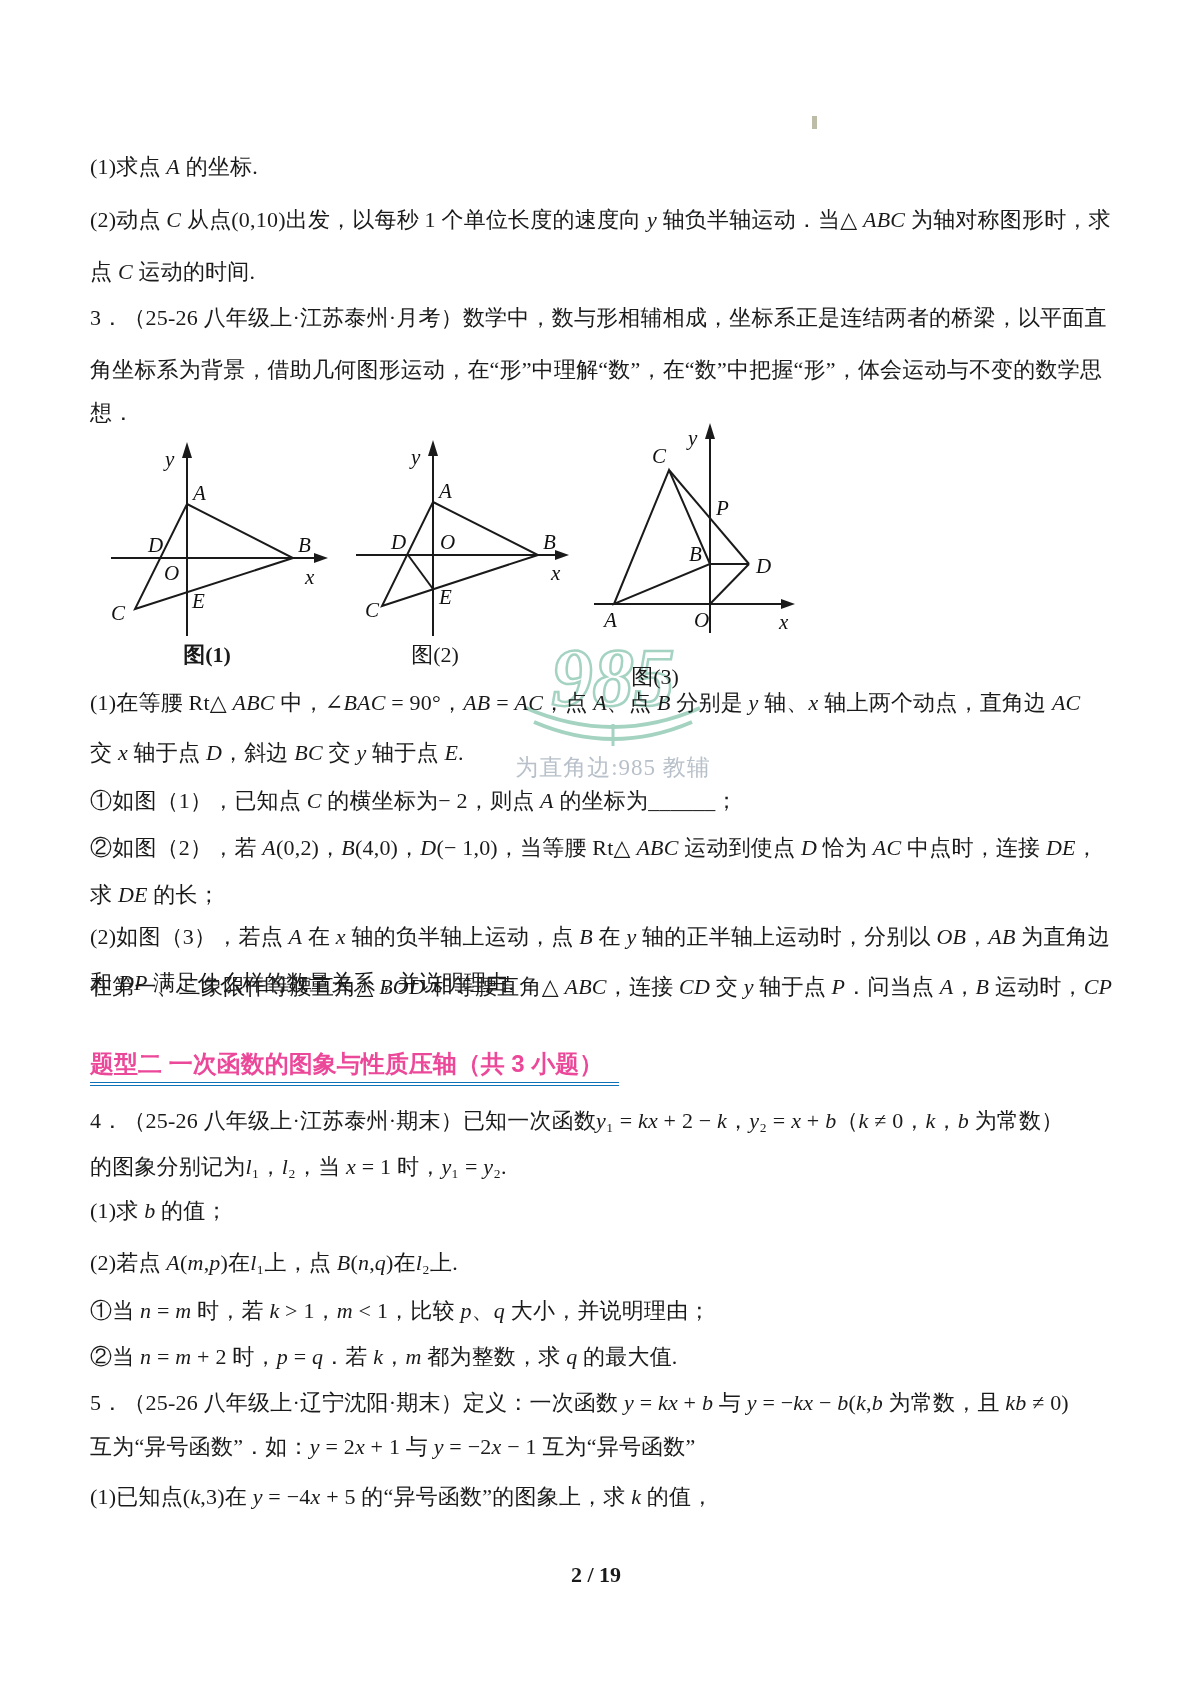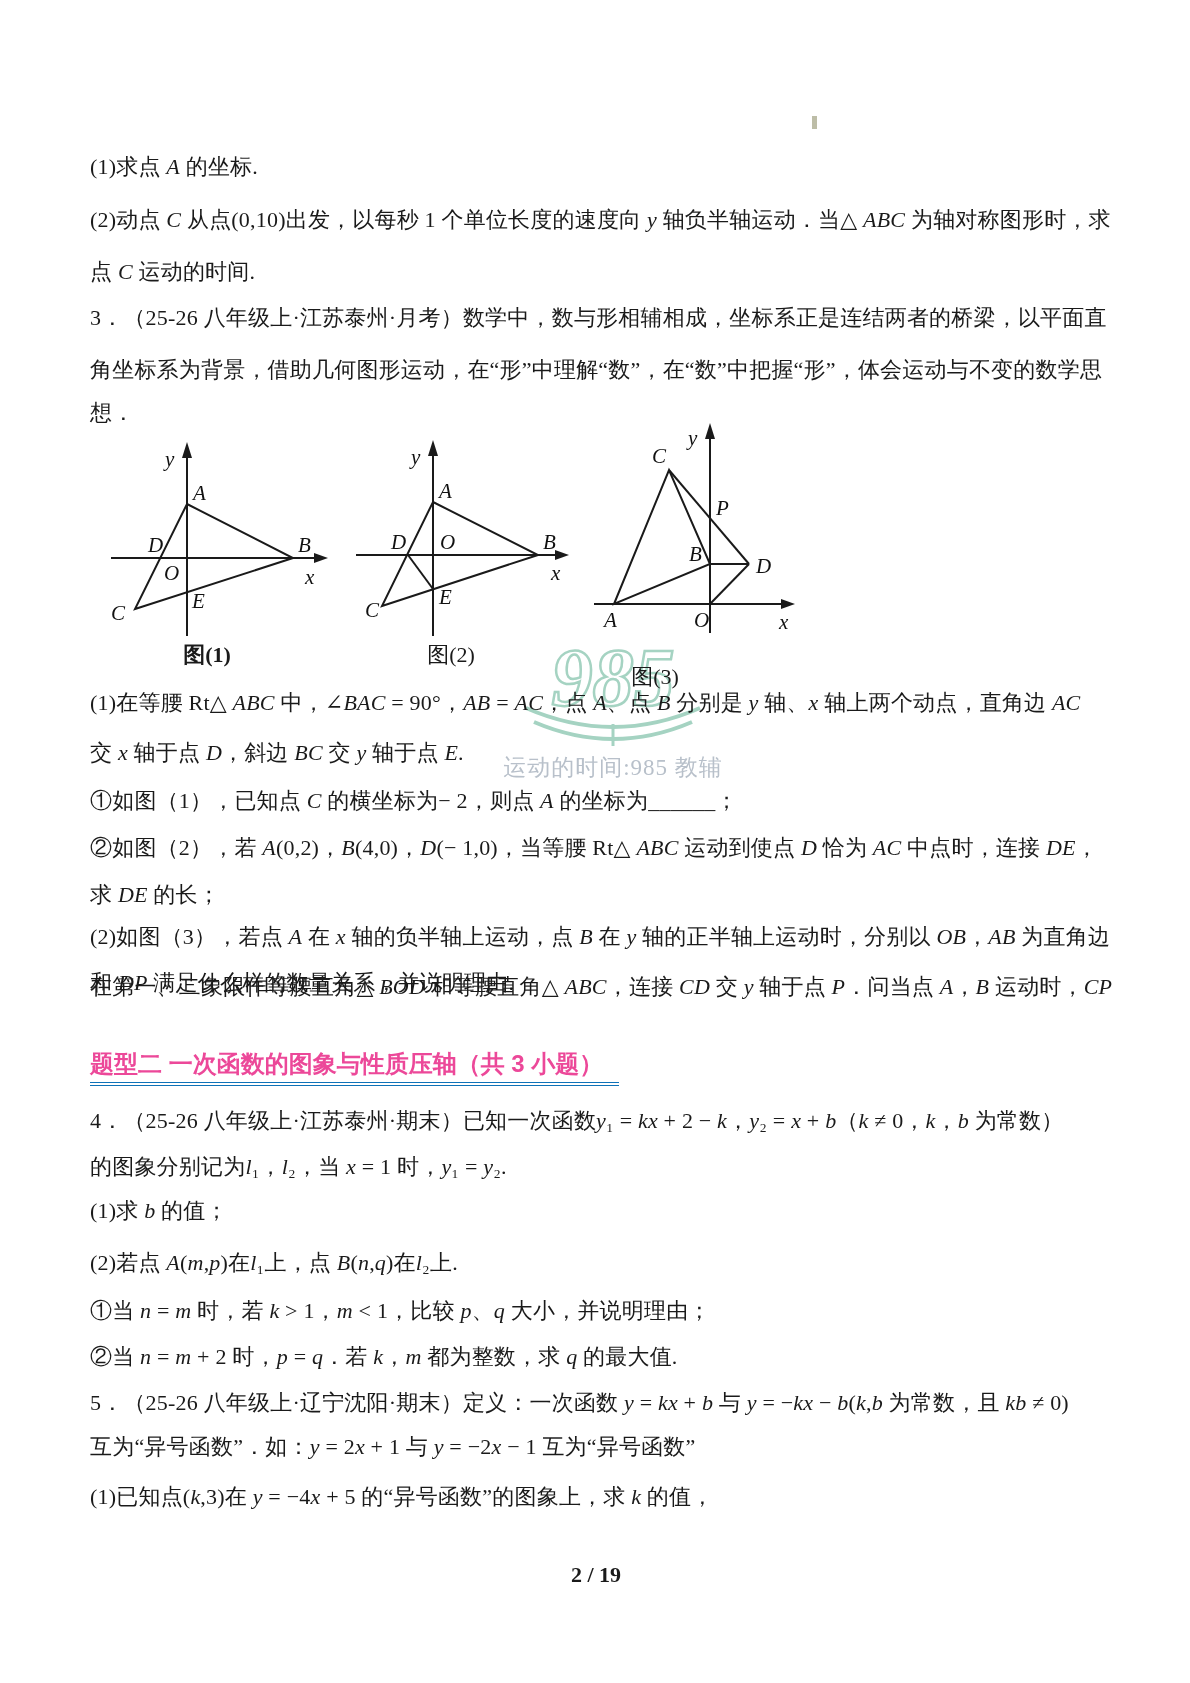--- a/index.html
+++ b/index.html
@@ -52,21 +52,21 @@
 
   <div class="watermark">
     <div class="wm-big">985</div>
     <div class="wm-book">
       <svg width="190" height="52" viewBox="0 0 190 52">
         <path d="M8 6 Q 95 44 182 6" fill="none" stroke="#a5d3c2" stroke-width="4"></path>
         <path d="M16 20 Q 95 54 174 20" fill="none" stroke="#a5d3c2" stroke-width="4"></path>
         <line x1="95" y1="22" x2="95" y2="44" stroke="#a5d3c2" stroke-width="3"></line>
       </svg>
     </div>
-    <div class="wm-caption">运动的时间:985 教辅</div>
+    <div class="wm-caption">为直角边:985 教辅</div>
   </div>
 
   <div class="content">
 
     <div class="tline mline" style="top:152px">(1)求点 <i>A</i> 的坐标.</div>
     <div class="tline mline" style="top:205px">(2)动点 <i>C</i> 从点(0,10)出发，以每秒 1 个单位长度的速度向 <i>y</i> 轴负半轴运动．当△ <i>ABC</i> 为轴对称图形时，求</div>
     <div class="tline mline" style="top:257px">点 <i>C</i> 运动的时间.</div>
     <div class="tline mline" style="top:303px">3．（25-26 八年级上·江苏泰州·月考）数学中，数与形相辅相成，坐标系正是连结两者的桥梁，以平面直</div>
     <div class="tline mline" style="top:355px">角坐标系为背景，借助几何图形运动，在“形”中理解“数”，在“数”中把握“形”，体会运动与不变的数学思</div>
     <div class="tline mline" style="top:398px">想．</div>
@@ -120,21 +120,21 @@
       <text x="81" y="54" class="flabel">y</text>
           <text x="221" y="170" class="flabel">x</text>
           <text x="109" y="88" class="flabel">A</text>
           <text x="110" y="139" class="flabel">O</text>
           <text x="61" y="139" class="flabel">D</text>
           <text x="213" y="139" class="flabel">B</text>
           <text x="35" y="207" class="flabel">C</text>
           <text x="109" y="194" class="flabel">E</text>
         </svg>
     </div>
-    <div class="fig-caption" style="left:396px; top:640px;">图(2)</div>
+    <div class="fig-caption" style="left:380px; top:640px;">图(2)</div>
 
     <div class="fig" style="left:558px; top:393px;">
       <svg width="252" height="250" viewBox="0 0 252 250">
         <line class="fig-line" x1="152" y1="42" x2="152" y2="240"></line>
         <polygon class="fig-arrow" points="152,30 147,46 157,46"></polygon>
         <line class="fig-line" x1="36" y1="211" x2="230" y2="211"></line>
         <polygon class="fig-arrow" points="237,211 223,206 223,216"></polygon>
         <polygon class="fig-line" points="56,211 111,77 152,171"></polygon>
         <line class="fig-line" x1="111" y1="77" x2="191" y2="171"></line>
         <line class="fig-line" x1="152" y1="171" x2="191" y2="171"></line>

